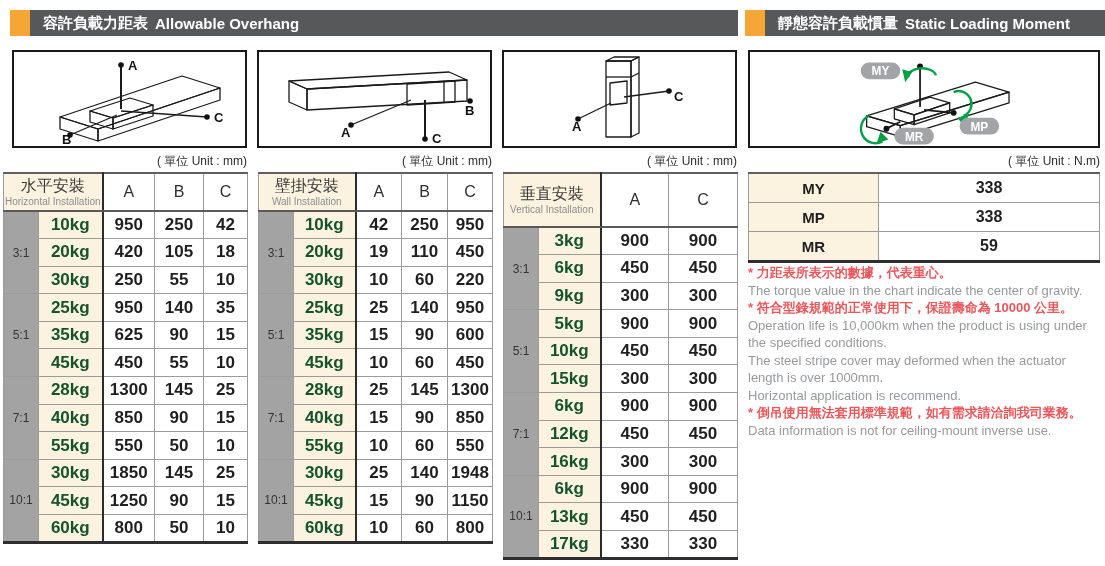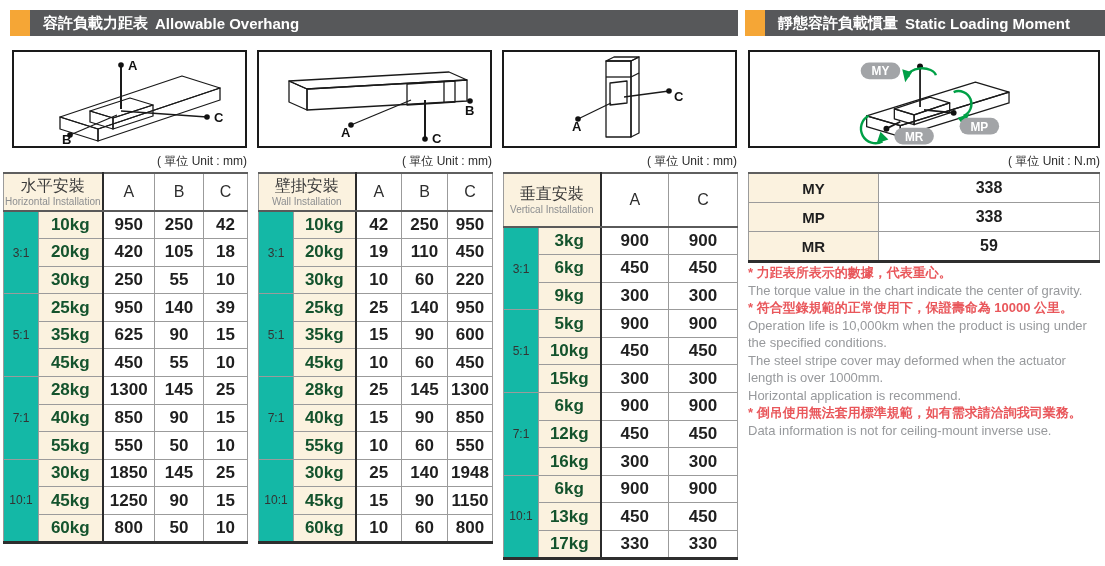--- a/index.html
+++ b/index.html
@@ -20,21 +20,21 @@
   .unit{font-size:12px;color:#2b2b2b;text-align:right;height:16px;line-height:16px;margin-bottom:3px;}
   
   table.ov{border-collapse:collapse;table-layout:fixed;width:100%;
            border:1px solid #9B9B9B;border-top:2px solid #5f5f5f;border-bottom:3px solid #2e2e2e;}
   table.ov th,table.ov td{border:1px solid #9B9B9B;text-align:center;vertical-align:middle;padding:0;overflow:hidden;}
   table.ov thead th{border-bottom:2px solid #5a5a5a;margin-top:26px;}
   .namecell{background:#FBF2DF;}
   .namecell .zh{font-size:16px;font-weight:400;color:#3b3b3b;line-height:1.15;}
   .namecell .en{font-size:10px;font-weight:400;color:#8C8E90;line-height:1.1;}
   th.colh{background:#fff;font-size:16px;font-weight:400;color:#2e2e2e;}
-  td.ratio{background:#14b8a6;font-size:12px;color:#333;}
+  td.ratio{background:#a3a3a3;font-size:12px;color:#333;}
   td.load{background:#FBF2DF;font-size:17px;font-weight:700;color:#14532d;}
   td.val{background:#fff;font-size:17px;font-weight:700;color:#1f1f1f;}
   .thickL{border-left:2px solid #2b2b2b !important;}
   
   table.mt{border-collapse:collapse;table-layout:fixed;width:100%;
            border:1px solid #9B9B9B;border-top:2px solid #5f5f5f;border-bottom:3px solid #2e2e2e;}
   table.mt td{border:1px solid #9B9B9B;height:26px;text-align:center;vertical-align:middle;}
   table.mt td.lbl{background:#FBF2DF;font-weight:700;font-size:15px;color:#1f1f1f;}
   table.mt td.v{background:#fff;font-size:16px;font-weight:600;color:#1f1f1f;}
   
@@ -200,21 +200,21 @@
             <td class="load">30kg</td>
             <td class="val thickL">250</td>
             <td class="val">55</td>
             <td class="val">10</td>
           </tr>
           <tr style="height: 27.6px;">
             <td class="ratio" rowspan="3">5:1</td>
             <td class="load">25kg</td>
             <td class="val thickL">950</td>
             <td class="val">140</td>
-            <td class="val">39</td>
+            <td class="val">35</td>
           </tr>
           <tr style="height: 27.6px;">
             <td class="load">35kg</td>
             <td class="val thickL">625</td>
             <td class="val">90</td>
             <td class="val">15</td>
           </tr>
           <tr style="height: 27.6px;">
             <td class="load">45kg</td>
             <td class="val thickL">450</td>

